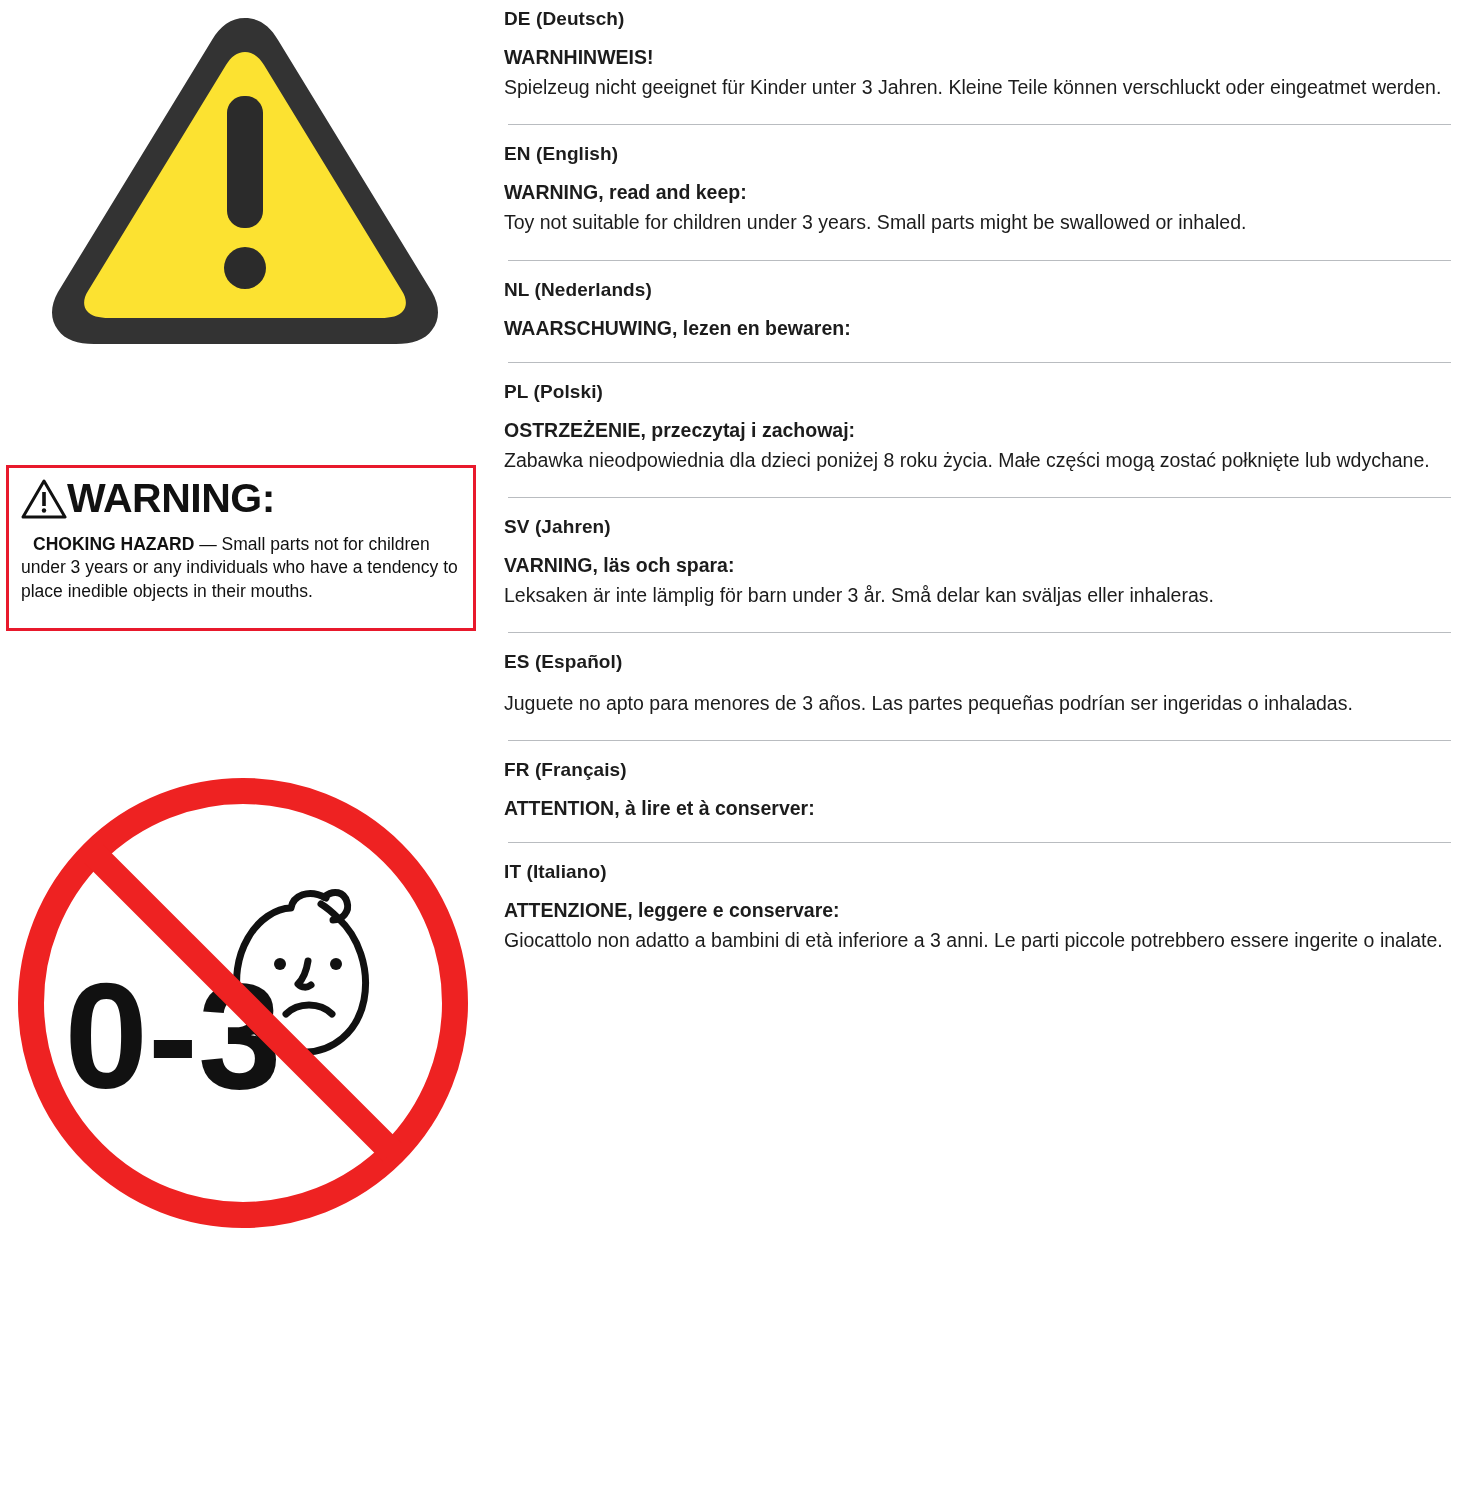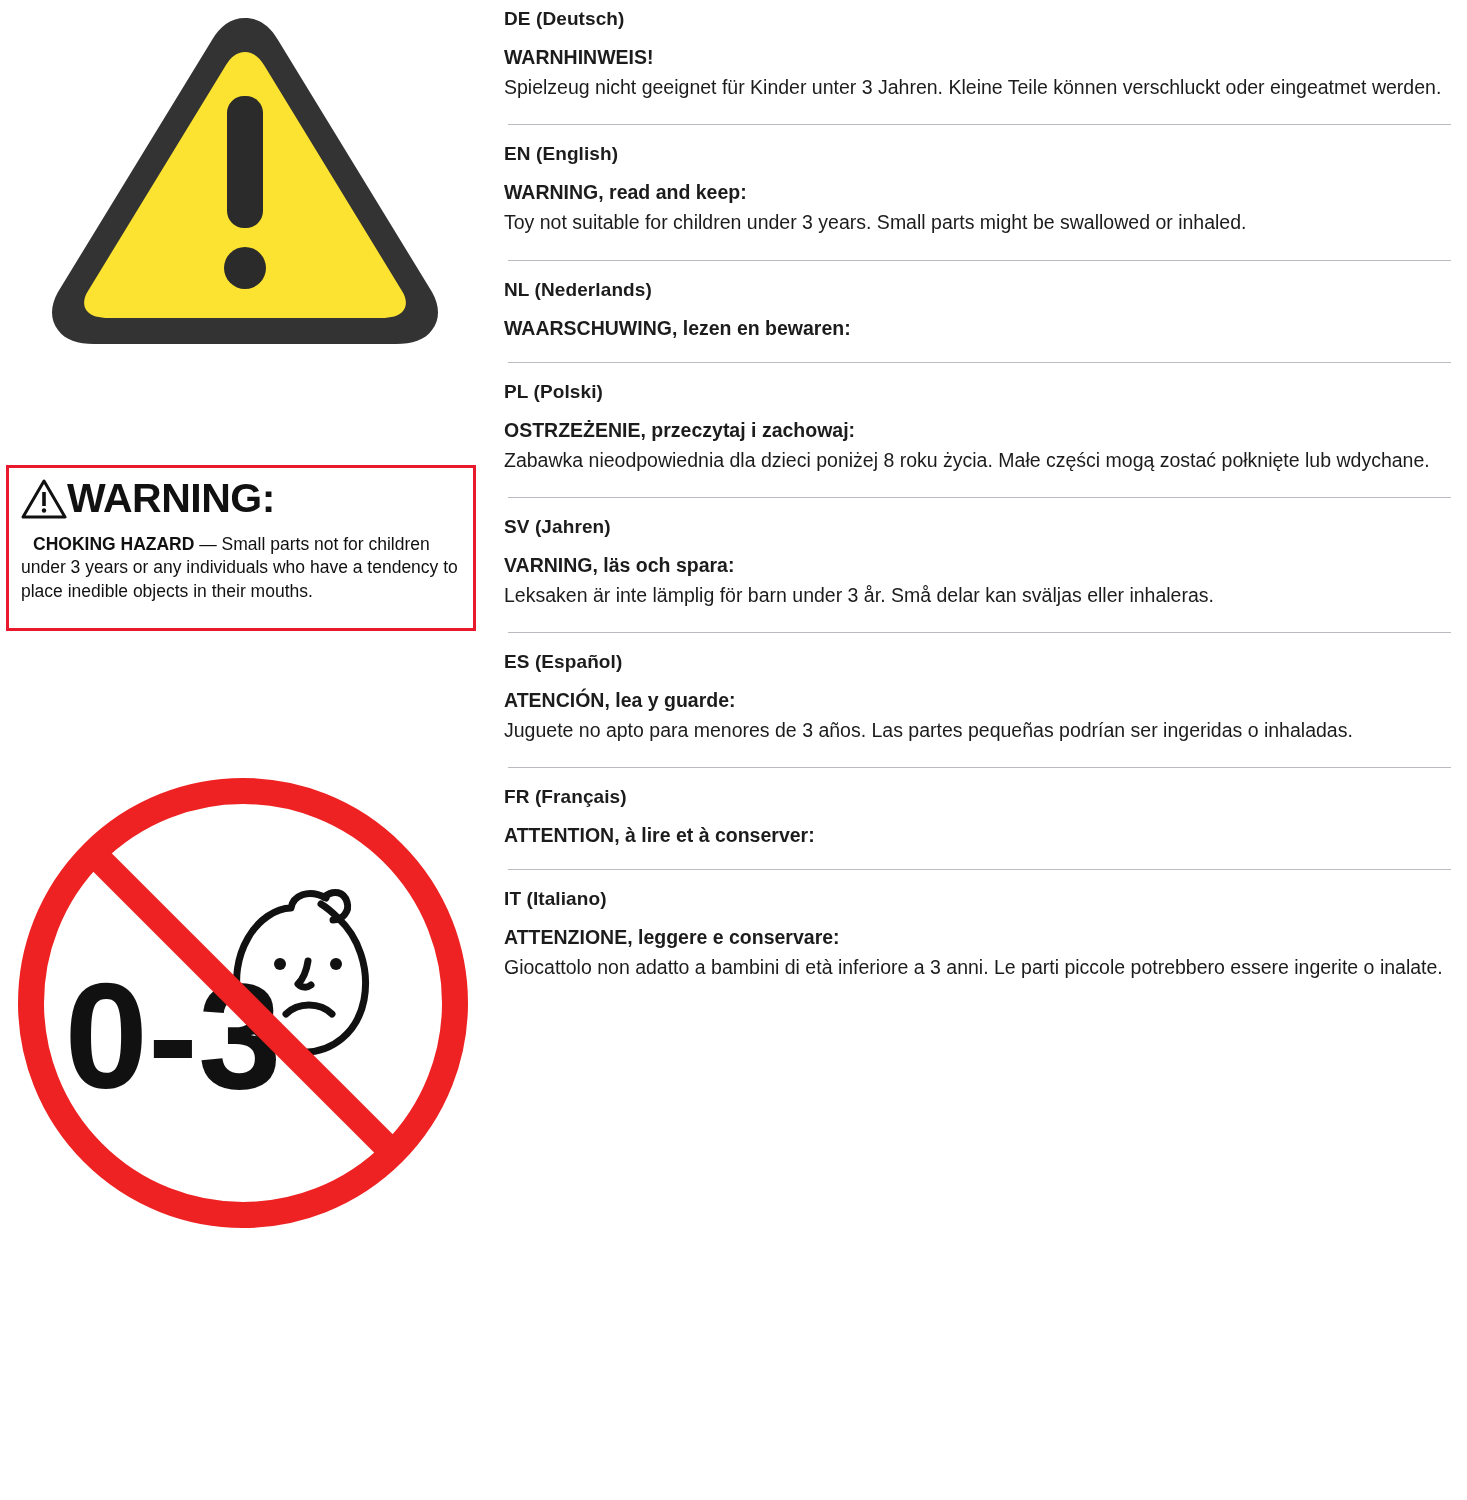--- a/index.html
+++ b/index.html
@@ -211,21 +211,20 @@
 
     <div class="lang-block">
       <div class="lang-code">SV (Jahren)</div>
       <div class="lang-head">VARNING, läs och spara:</div>
       <p class="lang-text">Leksaken är inte lämplig för barn under 3 år. Små delar kan sväljas eller inhaleras.</p>
     </div>
     <div class="divider"></div>
 
     <div class="lang-block">
       <div class="lang-code">ES (Español)</div>
-      <div class="lang-head">ATENCIÓN, lea y guarde:</div>
       <p class="lang-text">Juguete no apto para menores de 3 años. Las partes pequeñas podrían ser ingeridas o inhaladas.</p>
     </div>
     <div class="divider"></div>
 
     <div class="lang-block">
       <div class="lang-code">FR (Français)</div>
       <div class="lang-head">ATTENTION, à lire et à conserver:</div>
     </div>
     <div class="divider"></div>
 

